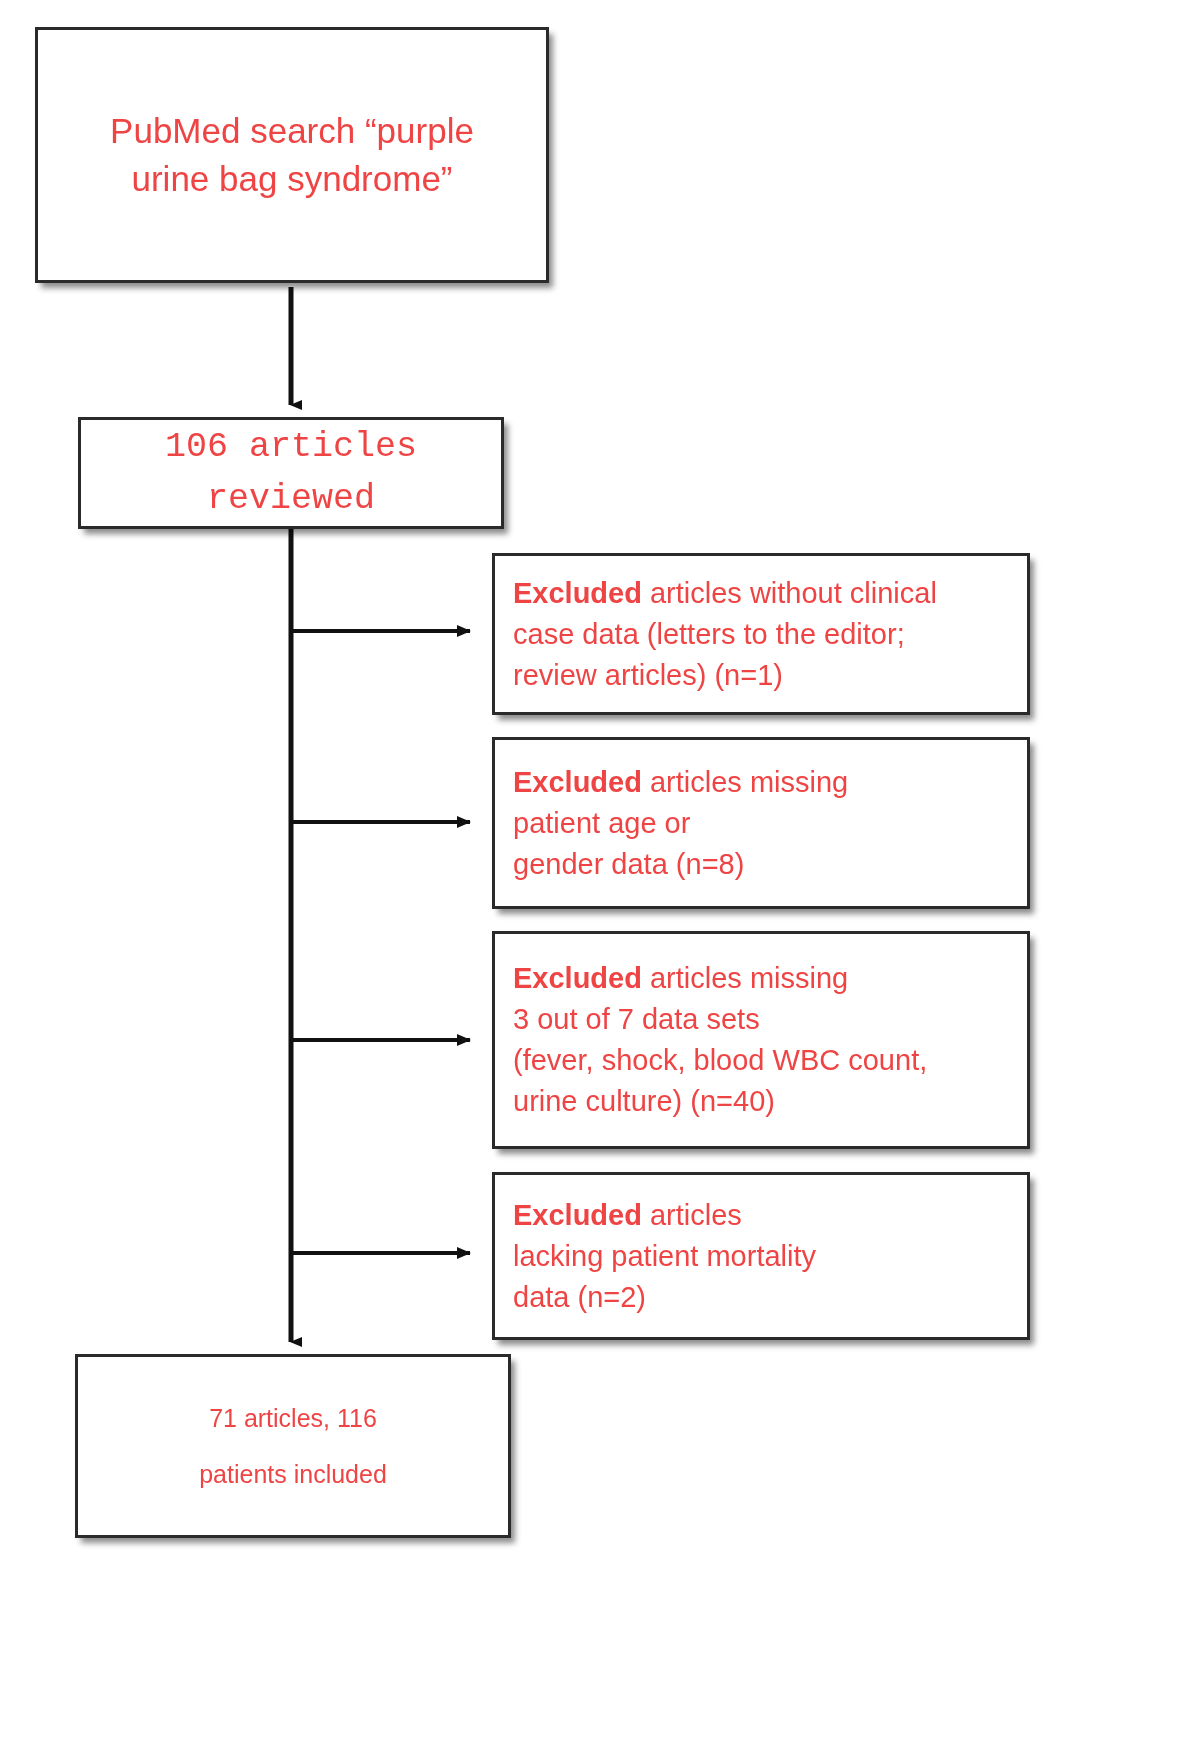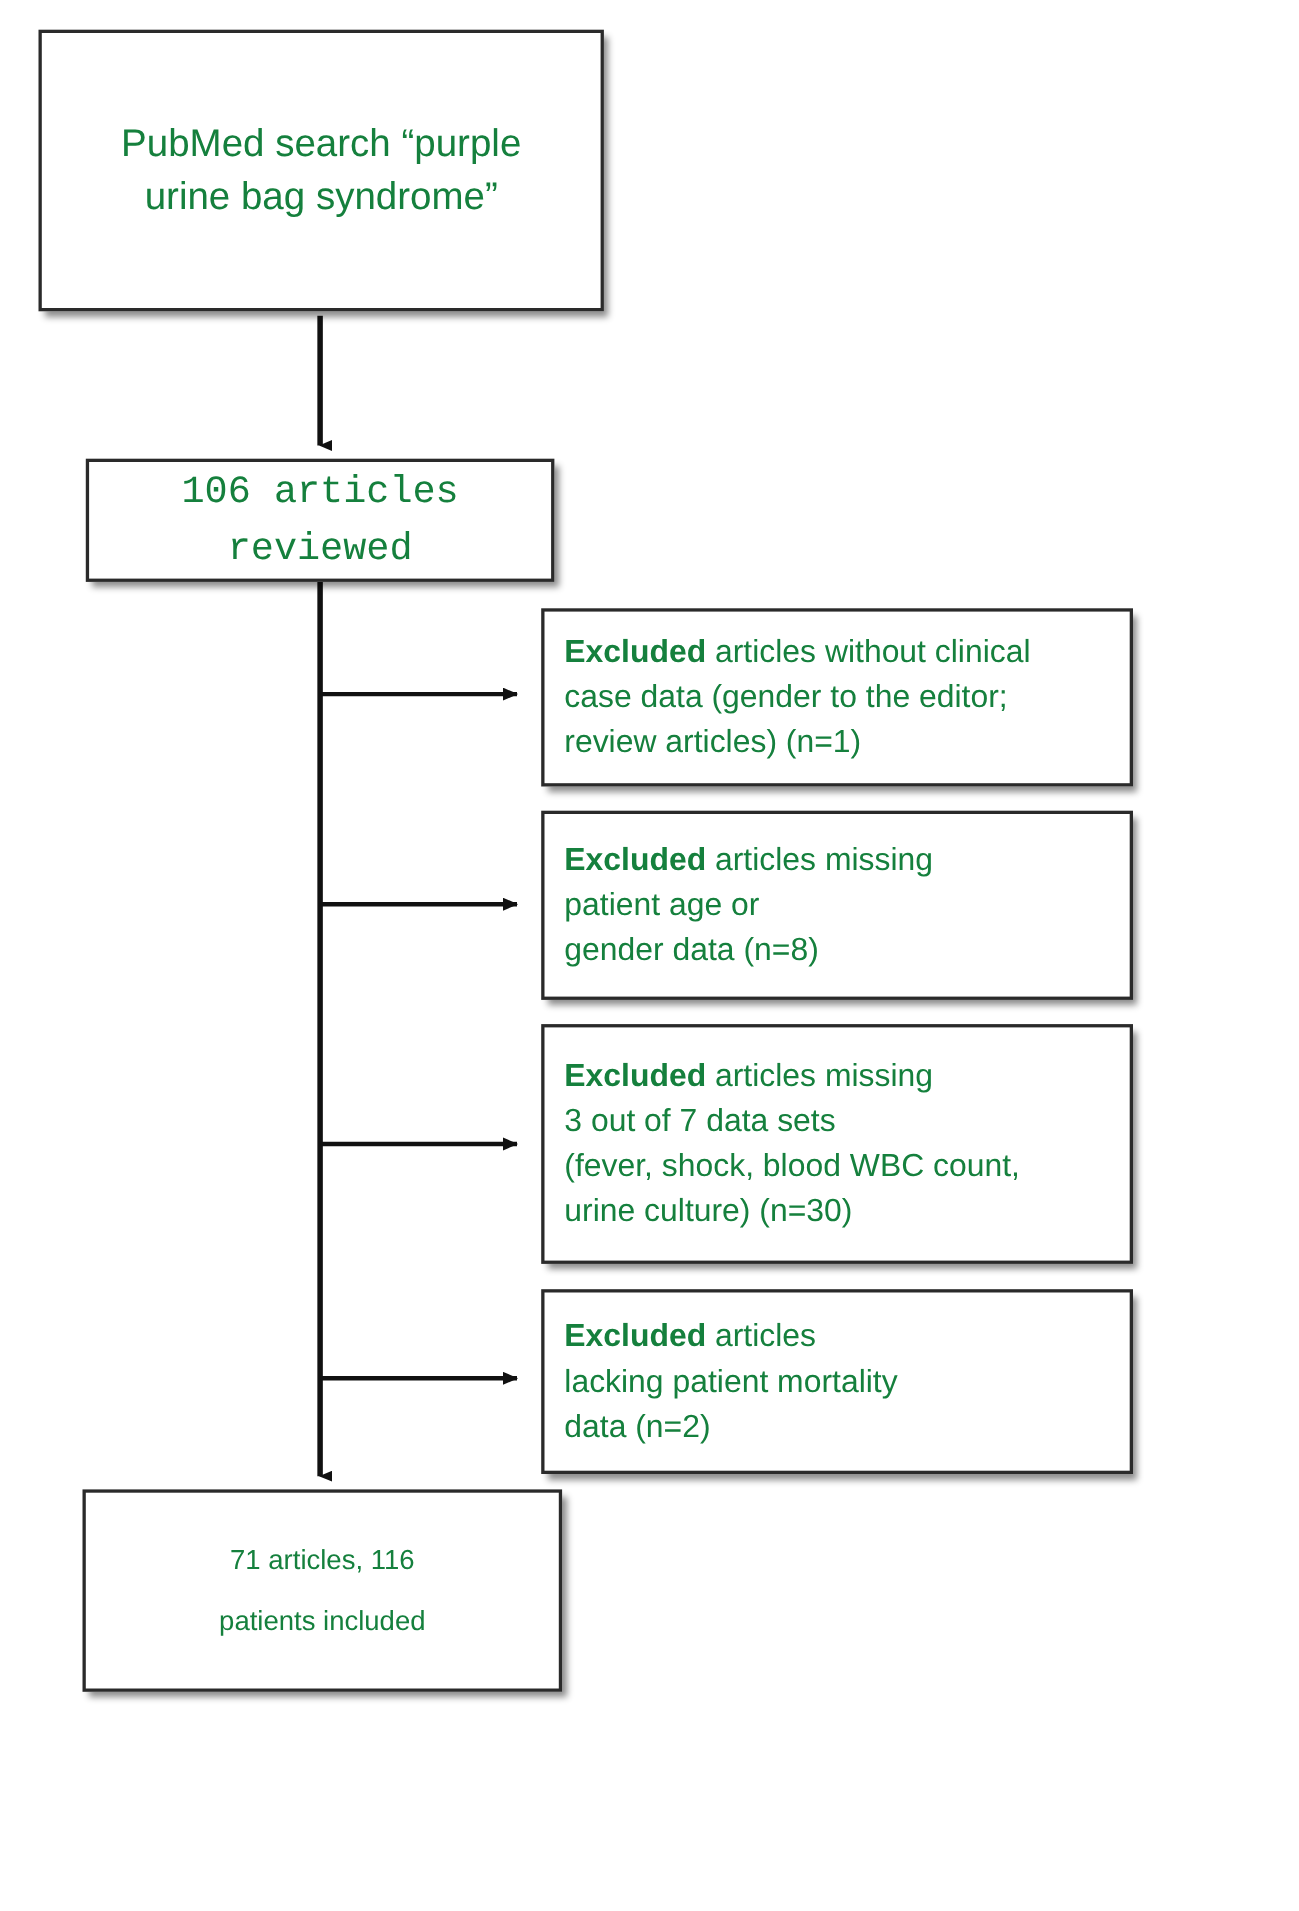--- a/index.html
+++ b/index.html
@@ -31,21 +31,21 @@
     align-items: center;
     text-align: center;
   }
   .node.left {
     align-items: flex-start;
     text-align: left;
   }
   .node .line {
     display: block;
     white-space: pre;
-    color: #15803d;
+    color: #ef4444;
   }
 
   
   #node-search {
     left: 35px; top: 27px; width: 514px; height: 256px;
     font-size: 35px; line-height: 48px;
   }
   #node-reviewed {
     left: 78px; top: 417px; width: 426px; height: 112px;
     font-size: 35px; line-height: 52px; font-family: Liberation Mono, monospace;
@@ -107,35 +107,35 @@
     <span class="line">urine bag syndrome”</span>
   </div>
 
   <div class="node center" id="node-reviewed">
     <span class="line">106 articles</span>
     <span class="line">reviewed</span>
   </div>
 
   <div class="node left excl" id="node-excl-0">
     <span class="line"><span class="bold">Excluded</span><span> articles without clinical</span></span>
-    <span class="line">case data (gender to the editor;</span>
+    <span class="line">case data (letters to the editor;</span>
     <span class="line">review articles) (n=1)</span>
   </div>
 
   <div class="node left excl" id="node-excl-1">
     <span class="line"><span class="bold">Excluded</span><span> articles missing</span></span>
     <span class="line">patient age or</span>
     <span class="line">gender data (n=8)</span>
   </div>
 
   <div class="node left excl" id="node-excl-2">
     <span class="line"><span class="bold">Excluded</span><span> articles missing</span></span>
     <span class="line">3 out of 7 data sets</span>
     <span class="line">(fever, shock, blood WBC count,</span>
-    <span class="line">urine culture) (n=30)</span>
+    <span class="line">urine culture) (n=40)</span>
   </div>
 
   <div class="node left excl" id="node-excl-3">
     <span class="line"><span class="bold">Excluded</span><span> articles</span></span>
     <span class="line">lacking patient mortality</span>
     <span class="line">data (n=2)</span>
   </div>
 
   <div class="node center" id="node-included">
     <span class="line">71 articles, 116</span>

